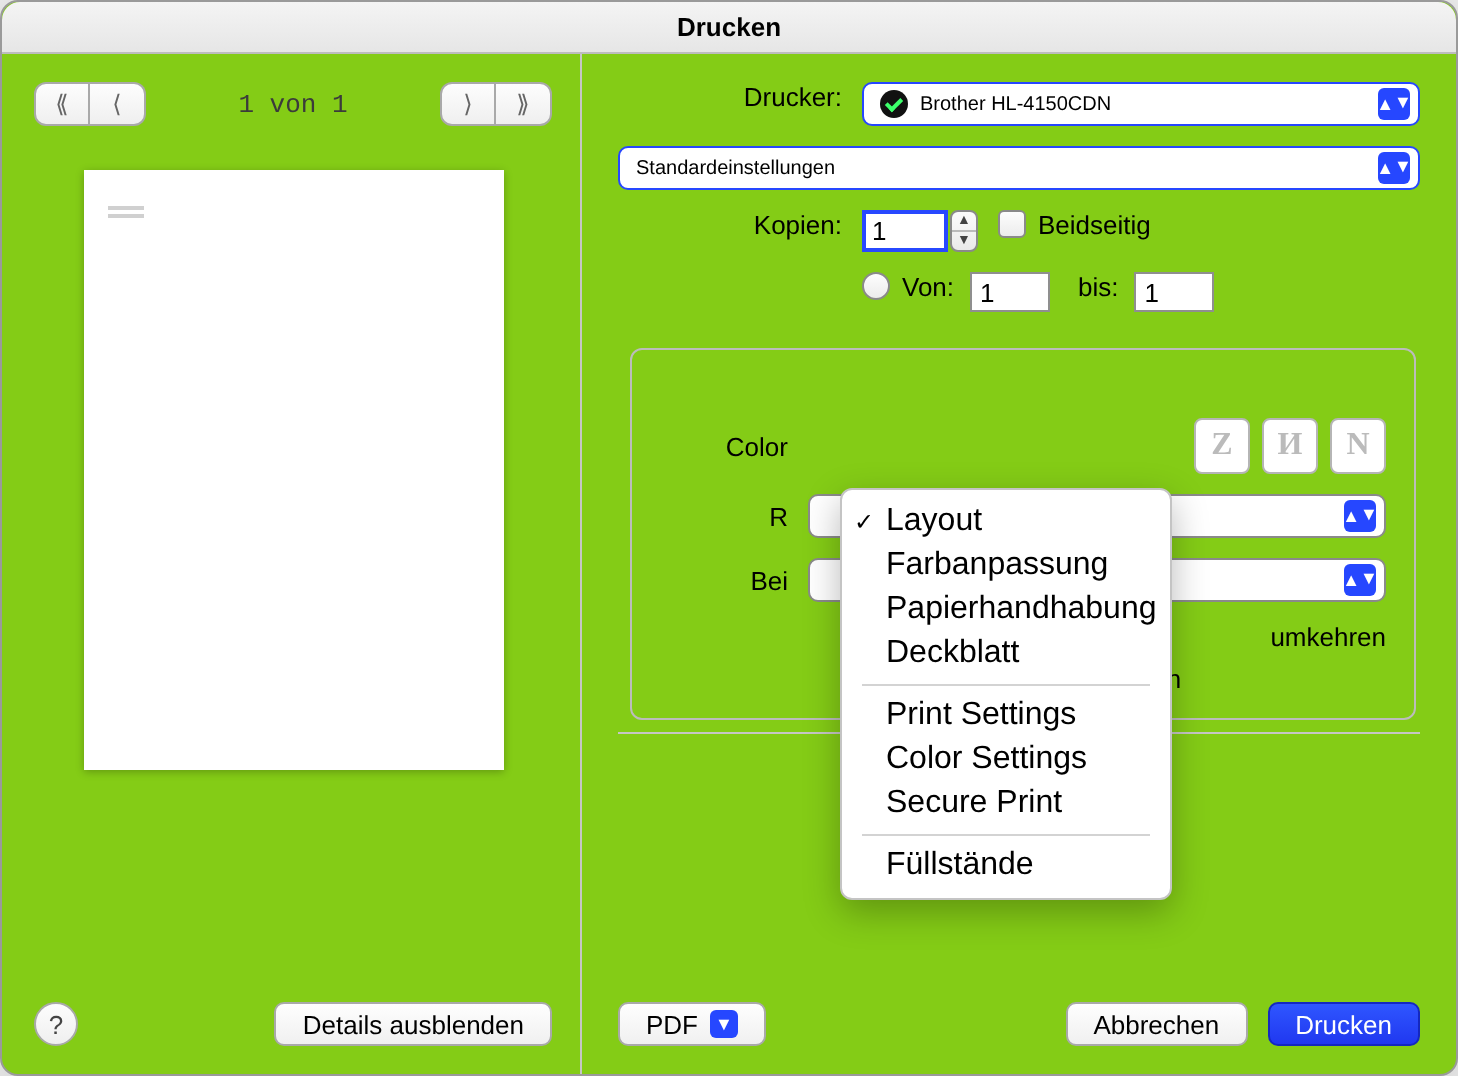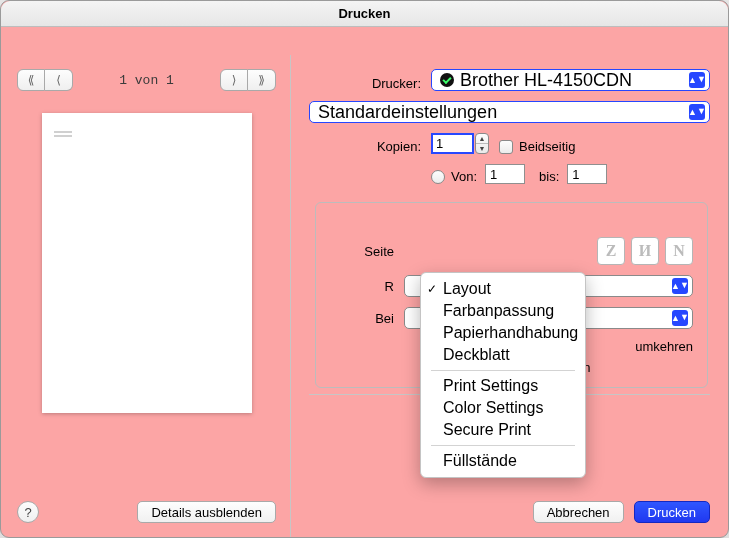--- a/index.html
+++ b/index.html
@@ -1,36 +1,36 @@
 <!DOCTYPE html>
 <html><head>
 <meta charset="utf-8">
 <style>
 * { box-sizing: border-box; margin: 0; padding: 0; font-family: -apple-system, "Helvetica Neue", Arial, sans-serif; }
 body { background: #ececec; width: 729px; height: 538px; overflow: hidden; }
-.window { width: 729px; height: 538px; background: #fca5a5; border: 1px solid #9a9a9a; border-radius: 9px; display: flex; flex-direction: column; box-shadow: 0 4px 20px rgba(0,0,0,0.15); gap: 28px; }
+.window { width: 729px; height: 538px; background: #84cc16; border: 1px solid #9a9a9a; border-radius: 9px; display: flex; flex-direction: column; box-shadow: 0 4px 20px rgba(0,0,0,0.15); }
 .titlebar { height: 26px; line-height: 26px; text-align: center; font-size: 13px; font-weight: 600; border-bottom: 1px solid #bdbdbd; background: linear-gradient(#f4f4f4,#e6e6e6); border-radius: 9px 9px 0 0; }
 .content { flex: 1; display: flex; }
 .left-pane { width: 290px; border-right: 1px solid #c6c6c6; padding: 14px 14px 14px 16px; display: flex; flex-direction: column; }
 .nav-row { display: flex; align-items: center; justify-content: space-between; margin-bottom: 14px; }
 .nav-btn-group { display: flex; gap: 0; }
 .seg-btn { width: 28px; height: 22px; border: 1px solid #a9a9a9; background: linear-gradient(#fdfdfd,#efefef); display:flex; align-items:center; justify-content:center; font-size: 12px; color:#666; cursor: default; }
 .seg-btn:first-child { border-radius: 6px 0 0 6px; }
 .seg-btn:last-child  { border-radius: 0 6px 6px 0; border-left: none; }
 .page-counter { font-size: 13px; color: #3b3b3b; font-family: Liberation Mono, monospace; }
 .preview-page { flex: none; width: 210px; height: 300px; background: #fff; margin: 8px auto 0 auto; box-shadow: 0 1px 4px rgba(0,0,0,0.25); position: relative; }
 .preview-page::after { content: ""; position: absolute; left: 12px; top: 18px; width: 18px; height: 2px; background: #d0d0d0; box-shadow: 0 4px 0 #d0d0d0; }
 .left-footer { margin-top: auto; display: flex; align-items: center; justify-content: space-between; padding-top: 10px; }
 .help-btn { width: 22px; height: 22px; border: 1px solid #a9a9a9; border-radius: 50%; background: linear-gradient(#fdfdfd,#efefef); display:flex; align-items:center; justify-content:center; font-size: 13px; color:#444; }
 .mac-btn { height: 22px; padding: 0 13px; border: 1px solid #a9a9a9; border-radius: 5px; background: linear-gradient(#fefefe,#f0f0f0); font-size: 13px; display:flex; align-items:center; }
 .mac-btn.primary { background: linear-gradient(#2f56ff,#2038f0); color:#fff; border-color:#1428c0; font-weight: 500; }
 .right-pane { flex: 1; padding: 14px 18px 14px 18px; display: flex; flex-direction: column; position: relative; }
-.form-row { display: flex; align-items: flex-end; margin-bottom: 10px; }
+.form-row { display: flex; align-items: flex-start; margin-bottom: 10px; }
 .form-row > label { width: 112px; text-align: right; font-size: 13px; margin-right: 10px; color:#000;}
-.popup { flex: 1; height: 22px; border: 1px solid #2647ff; border-radius: 5px; background: #fff; display: flex; align-items: center; padding: 0 4px 0 8px; font-size: 18px; position: relative; }
+.popup { flex: 1; height: 22px; border: 1px solid #2647ff; border-radius: 5px; background: #fff; display: flex; align-items: center; padding: 0 4px 0 8px; font-size: 10px; position: relative; }
 .popup .caps { margin-left: auto; width: 16px; height: 16px; border-radius: 3px; background: #2647ff; display:flex; align-items:center; justify-content:center; color:#fff; font-size: 9px; line-height: 1; }
 .popup .caps::before { content: "▲"; display:block; margin-bottom:-1px;}
 .popup .caps::after  { content: "▼"; display:block; margin-top:-1px;}
 .printer-status-dot { width: 14px; height: 14px; border-radius: 50%; background: #111; margin-right: 6px; display:flex;align-items:center;justify-content:center;}
 .printer-status-dot::after{content:"";width:6px;height:3px;border:2px solid #3cff6b;border-top:none;border-right:none;transform:rotate(-45deg);margin-top:-2px;}
 .num-input { width: 43px; height: 21px; border: 2px solid #2748ff; border-radius: 0; font-size: 13px; padding: 0 3px; background:#fff; }
 .stepper { width: 14px; height: 21px; border: 1px solid #8a8a8a; border-radius: 4px; background: linear-gradient(#fcfcfc,#eaeaea); margin-left: 1px; display:flex; flex-direction:column; font-size:7px; color:#444;}
 .stepper span{flex:1;display:flex;align-items:center;justify-content:center;}
 .stepper span:first-child{border-bottom:1px solid #bbb;}
 .checkbox { width: 14px; height: 14px; border: 1px solid #8a8a8a; border-radius: 3px; background: linear-gradient(#fdfdfd,#ececec); margin-right: 6px; flex:none;}
@@ -121,21 +121,21 @@
         <span style="width:8px"></span>
         <input class="small-input" value="1" style="">
         <span style="width:14px"></span>
         <span class="inline-label">bis:</span>
         <span style="width:8px"></span>
         <input class="small-input" value="1" style="">
       </div>
 
       <div class="group-box">
         <div class="gb-row">
-          <label class="rlabel trunc" style="width:64px">Seite</label>
+          <label class="rlabel trunc" style="width:64px">Color</label>
           <span style="flex:1"></span>
           <div class="layout-icon">Z</div>
           <div class="layout-icon">И</div>
           <div class="layout-icon">N</div>
         </div>
         <div class="gb-row">
           <label class="rlabel trunc" style="width:64px">R</label>
           <div class="mini-popup" style="flex:1">
               <span></span>
               <span class="caps"></span>
@@ -154,20 +154,24 @@
         </div>
         <div class="gb-row" style="margin-bottom:0; padding-left:130px;">
           <span class="checkbox"></span>
           <span class="inline-label">Horizontal spiegeln</span>
         </div>
       </div>
 
       <div class="divider-line"></div>
 
       <div class="right-footer">
+        <div class="mac-btn pdf-btn">
+          <span>PDF</span>
+          <span class="caret">▼</span>
+        </div>
         <span style="flex:1"></span>
         <div class="mac-btn">Abbrechen</div>
         <div class="mac-btn primary">Drucken</div>
       </div>
 
       <div class="dropdown-menu">
         <div class="mi check">Layout</div>
         <div class="mi">Farbanpassung</div>
         <div class="mi">Papierhandhabung</div>
         <div class="mi">Deckblatt</div>

